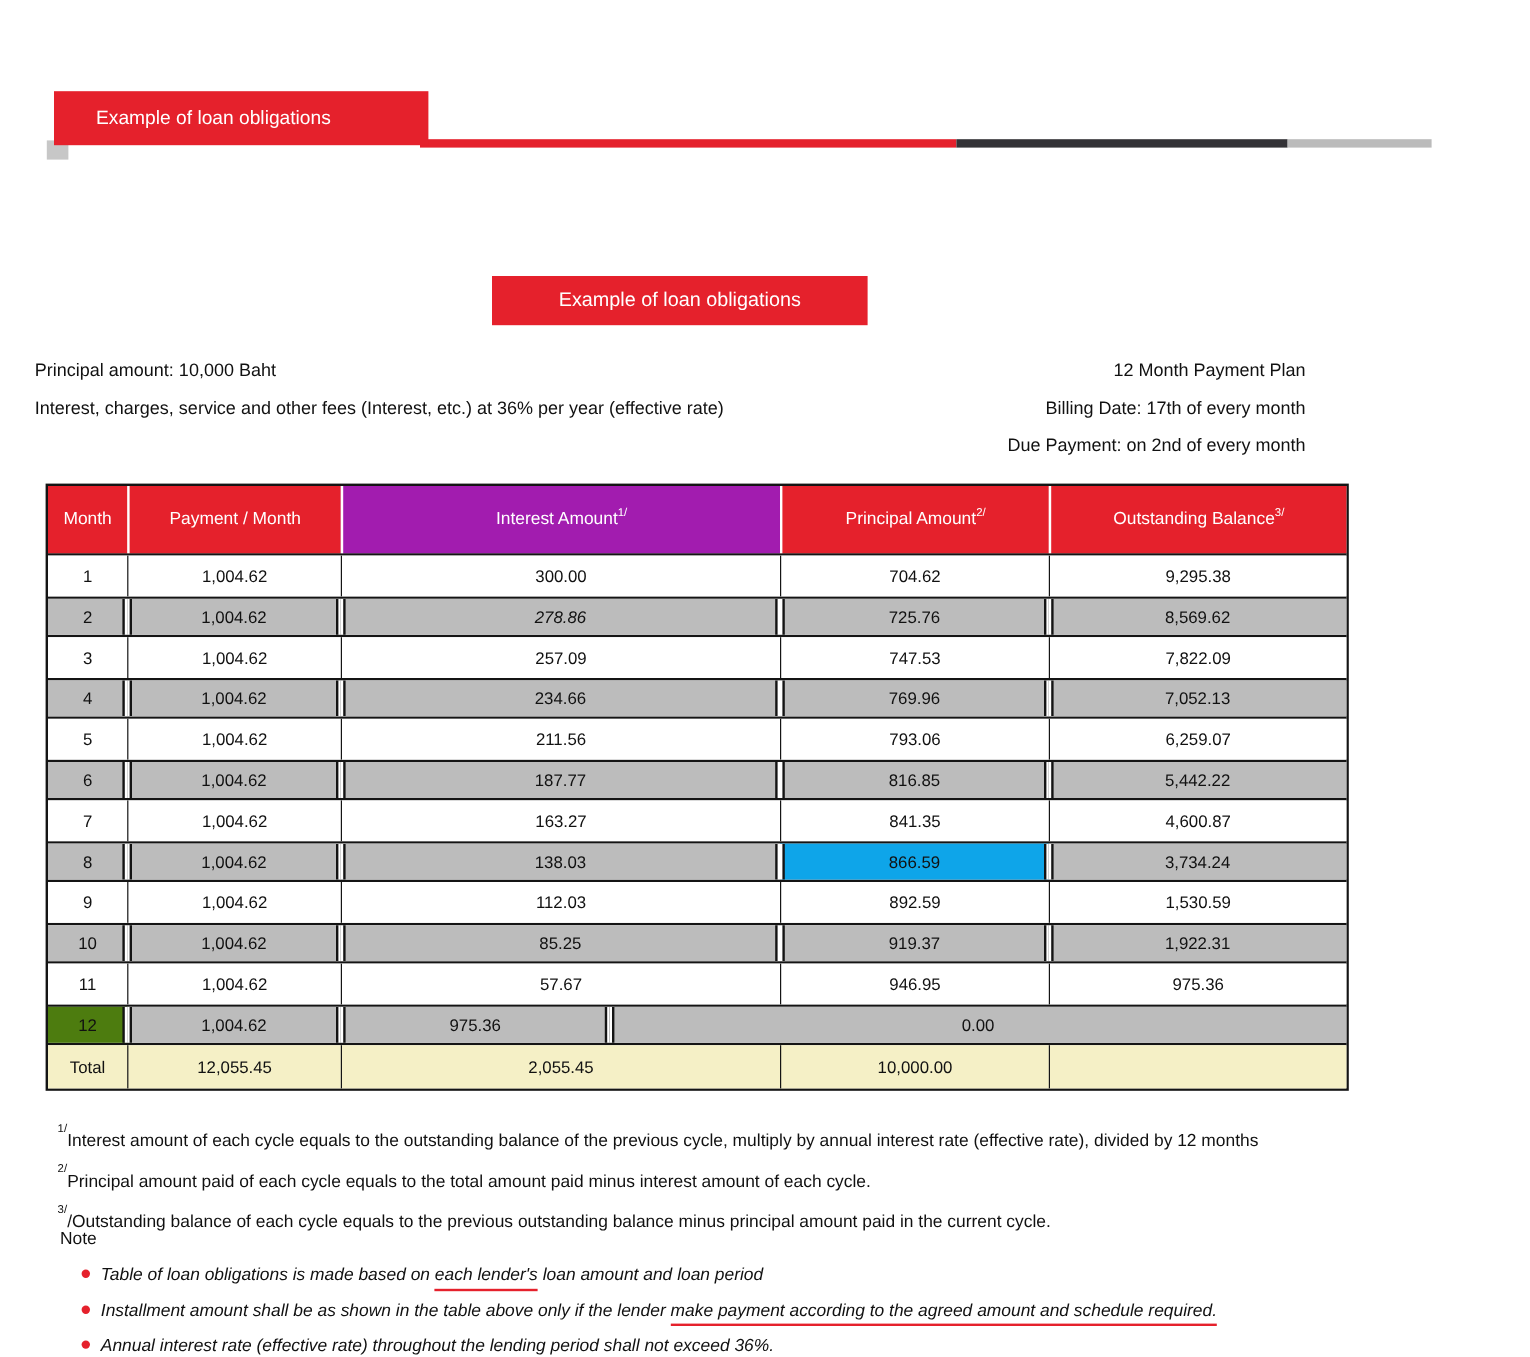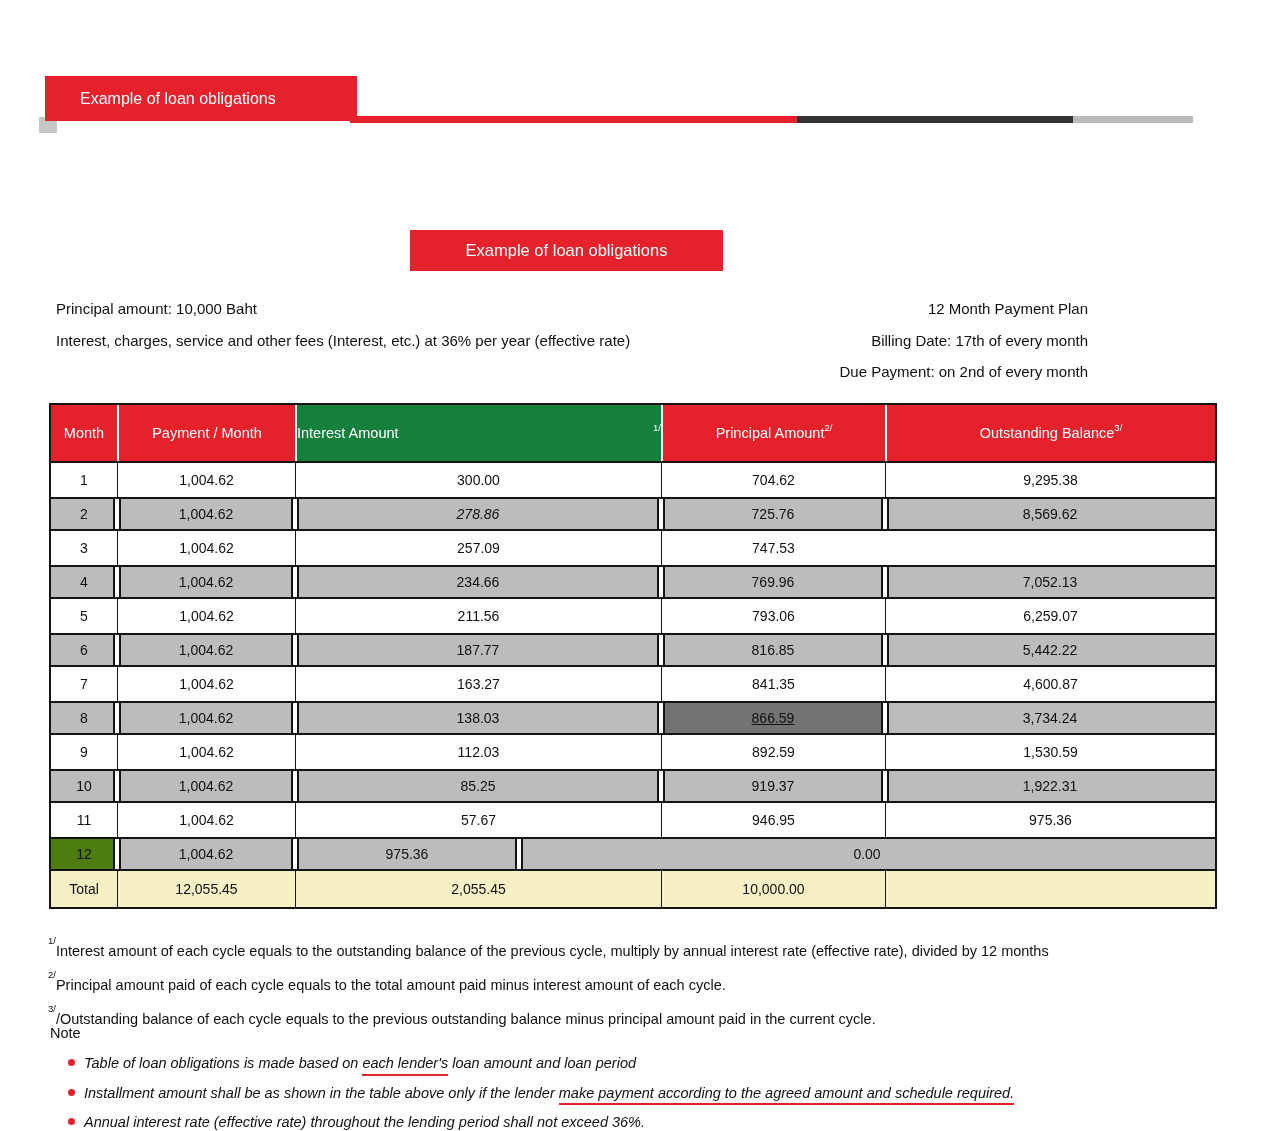--- a/index.html
+++ b/index.html
@@ -49,40 +49,40 @@
     left: 410px; top: 195px;
     width: 313px; height: 41px;
     display: flex; align-items: center; justify-content: center;
     color: #ffffff;
     font-size: 16.5px;
   }
 
   
   .info-left {
     position: absolute;
-    left: 56px; top: 258px;
+    left: 29px; top: 258px;
     font-size: 15px;
     line-height: 31.5px;
     text-align: left;
     white-space: nowrap;
   }
   .info-right {
     position: absolute;
     right: 187px; top: 258px;
     font-size: 15px;
     line-height: 31.5px;
     text-align: right;
     white-space: nowrap;
   }
 
   
   .loan-table {
     position: absolute;
-    left: 49px; top: 368px;
-    width: 1168px;
+    left: 38px; top: 368px;
+    width: 1086px;
     border: 2.5px solid #141414;
     background: #ffffff;
   }
   .thead {
     display: flex;
     height: 58px;
     border-bottom: 2px solid #141414;
   }
   .hcell {
     display: flex; align-items: center; justify-content: center;
@@ -191,21 +191,21 @@
   <div class="loan-table">
     <div class="thead">
       <div class="hcell c0" style="background: rgb(229, 33, 44);">
           <span>Month</span>
           <sup></sup>
         </div>
       <div class="hcell c1" style="background: rgb(229, 33, 44);">
           <span>Payment / Month</span>
           <sup></sup>
         </div>
-      <div class="hcell c2" style="background: #15803d; justify-content: space-between;">
+      <div class="hcell c2" style="background: #a21caf;">
           <span>Interest Amount </span>
           <sup>1/</sup>
         </div>
       <div class="hcell c3" style="background: rgb(229, 33, 44);">
           <span>Principal Amount</span>
           <sup>2/</sup>
         </div>
       <div class="hcell c4" style="background: rgb(229, 33, 44);">
           <span>Outstanding Balance</span>
           <sup>3/</sup>
@@ -225,20 +225,21 @@
           <div class="tcell c1" style="background: rgb(188, 188, 188);">1,004.62</div>
           <div class="tcell c2" style="background: rgb(188, 188, 188); font-style: italic;">278.86</div>
           <div class="tcell c3" style="background: rgb(188, 188, 188);">725.76</div>
           <div class="tcell c4" style="background: rgb(188, 188, 188);">8,569.62</div>
         </div>
         <div class="trow white">
           <div class="tcell c0">3</div>
           <div class="tcell c1">1,004.62</div>
           <div class="tcell c2">257.09</div>
           <div class="tcell c3">747.53</div>
+          <div class="tcell c4">7,822.09</div>
         </div>
         <div class="trow gray">
           <div class="tcell c0" style="background: rgb(188, 188, 188);">4</div>
           <div class="tcell c1" style="background: rgb(188, 188, 188);">1,004.62</div>
           <div class="tcell c2" style="background: rgb(188, 188, 188);">234.66</div>
           <div class="tcell c3" style="background: rgb(188, 188, 188);">769.96</div>
           <div class="tcell c4" style="background: rgb(188, 188, 188);">7,052.13</div>
         </div>
         <div class="trow white">
           <div class="tcell c0">5</div>
@@ -258,21 +259,21 @@
           <div class="tcell c0">7</div>
           <div class="tcell c1">1,004.62</div>
           <div class="tcell c2">163.27</div>
           <div class="tcell c3">841.35</div>
           <div class="tcell c4">4,600.87</div>
         </div>
         <div class="trow gray">
           <div class="tcell c0" style="background: rgb(188, 188, 188);">8</div>
           <div class="tcell c1" style="background: rgb(188, 188, 188);">1,004.62</div>
           <div class="tcell c2" style="background: rgb(188, 188, 188);">138.03</div>
-          <div class="tcell c3" style="background: #737373; text-decoration: underline;">866.59</div>
+          <div class="tcell c3" style="background: #0ea5e9;">866.59</div>
           <div class="tcell c4" style="background: rgb(188, 188, 188);">3,734.24</div>
         </div>
         <div class="trow white">
           <div class="tcell c0">9</div>
           <div class="tcell c1">1,004.62</div>
           <div class="tcell c2">112.03</div>
           <div class="tcell c3">892.59</div>
           <div class="tcell c4">1,530.59</div>
         </div>
         <div class="trow gray">

